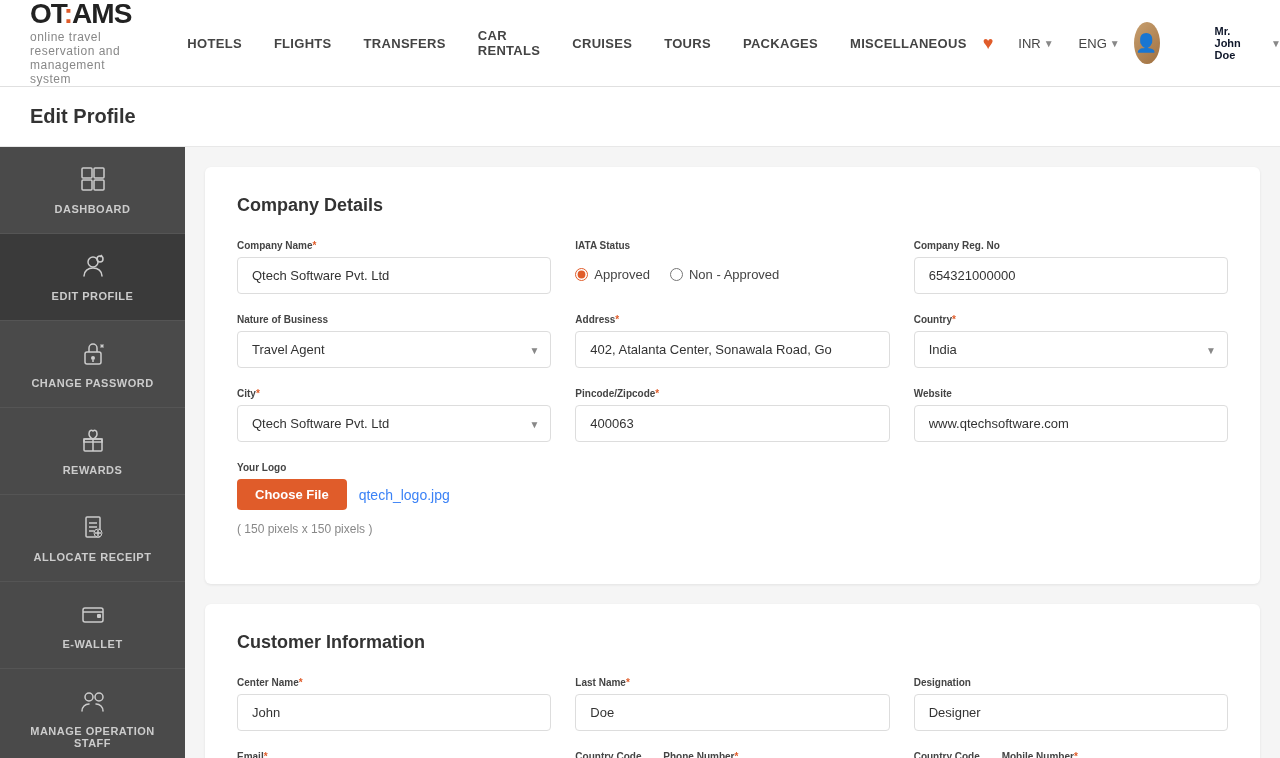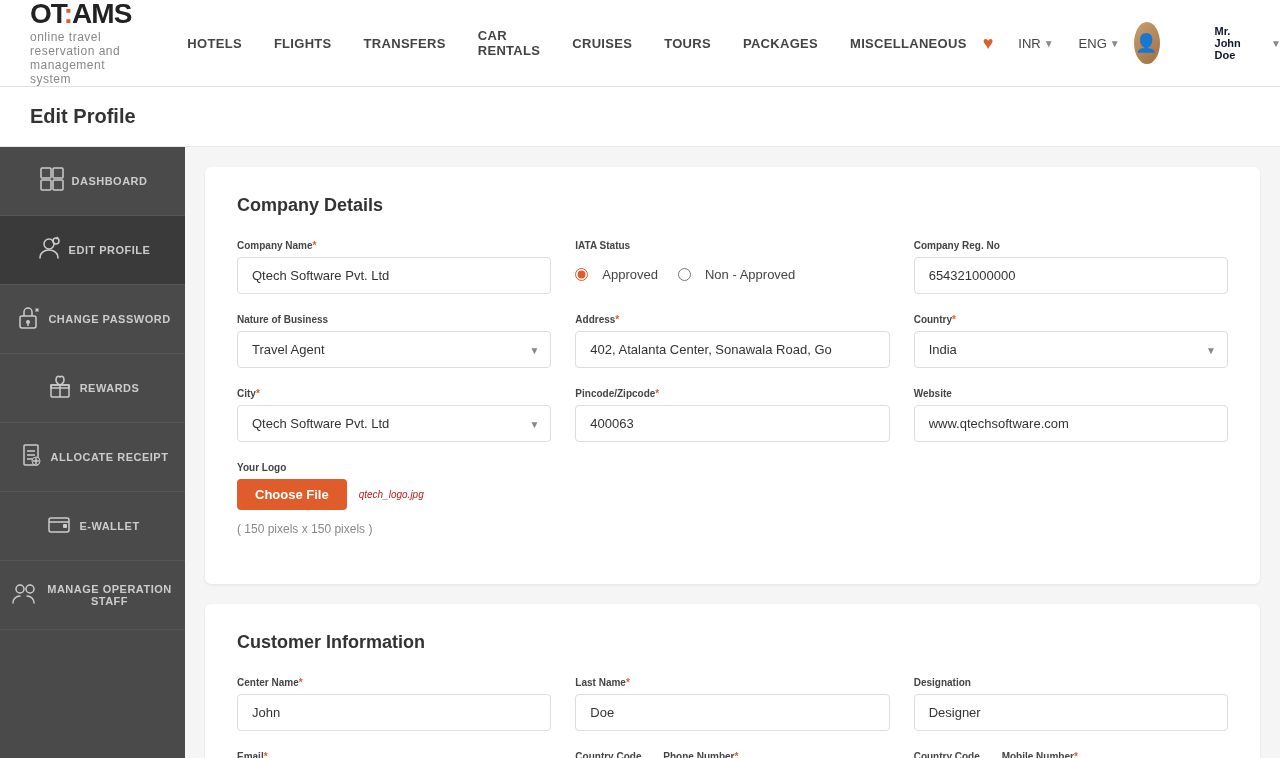--- a/index.html
+++ b/index.html
@@ -106,21 +106,21 @@
     
     .sidebar {
       width: 185px;
       background: #4a4a4a;
       flex-shrink: 0;
       display: flex;
       flex-direction: column;
     }
     .sidebar-item {
       display: flex;
-      flex-direction: row;
+      flex-direction: column;
       align-items: center;
       justify-content: center;
       padding: 18px 10px;
       cursor: pointer;
       color: #ccc;
       border-bottom: 1px solid #555;
       gap: 6px;
     }
     .sidebar-item.active { background: #3a3a3a; }
     .sidebar-item-label {
@@ -215,21 +215,21 @@
     
     .radio-group {
       display: flex;
       gap: 20px;
       align-items: center;
       padding: 10px 0;
     }
     .radio-label {
       display: flex;
       align-items: center;
-      gap: 14px;
+      gap: 6px;
       font-size: 13px;
       color: #444;
       cursor: pointer;
     }
     .radio-input { cursor: pointer; accent-color: #e05c2a; }
 
     
     .file-upload-row {
       display: flex;
       align-items: center;
@@ -239,23 +239,22 @@
       padding: 8px 18px;
       background: #e05c2a;
       color: #fff;
       border: none;
       border-radius: 4px;
       font-size: 13px;
       font-weight: 600;
       cursor: pointer;
     }
     .file-name {
-      font-size: 10px;
-      color: #b91c1c;
-      font-style: italic;
+      font-size: 14px;
+      color: #3b82f6;
     }
     .file-hint {
       font-size: 12px;
       color: #888;
       margin-top: 6px;
     }
   </style>
 </head>
 <body>
 

